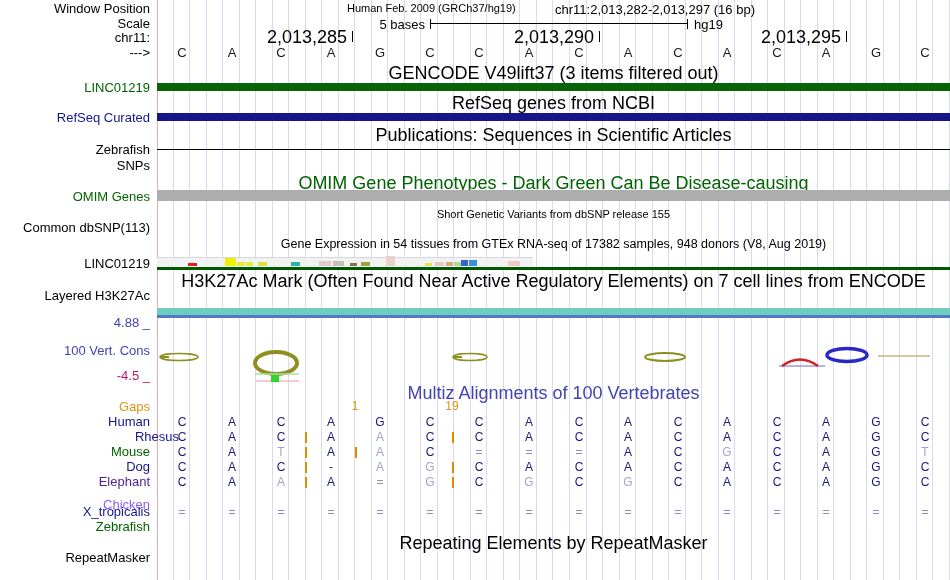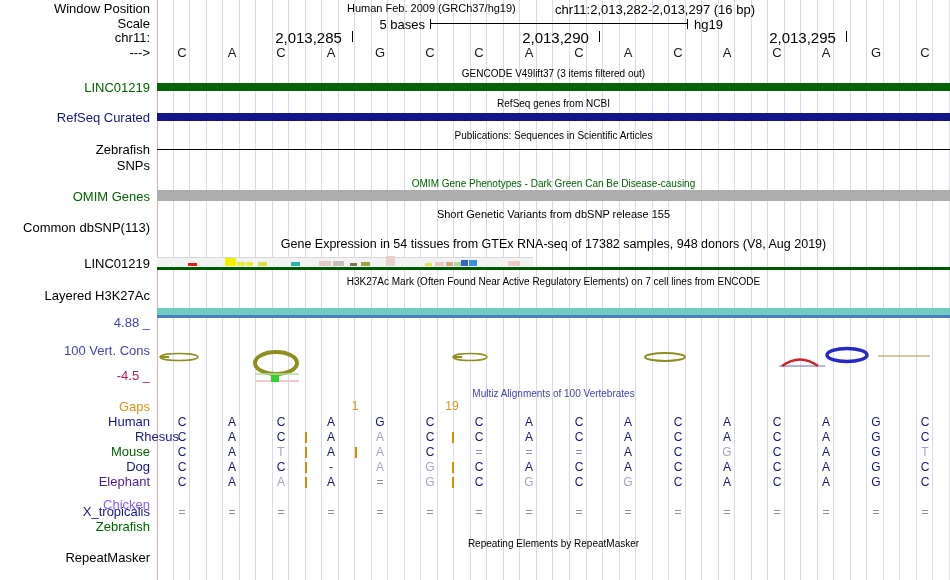--- a/index.html
+++ b/index.html
@@ -2,36 +2,36 @@
 <html><head>
 <meta charset="utf-8">
 <style>
   html,body{margin:0;padding:0;background:#fff;}
   .browser{position:relative;width:950px;height:580px;background:#fff;overflow:hidden;
            font-family:"Liberation Sans",sans-serif;font-size:12px;color:#000;}
   .grid{position:absolute;left:157px;top:0;width:793px;height:580px;
         background:repeating-linear-gradient(to right,transparent 0,transparent 15.52px,#DADAEF 15.52px,#DADAEF 16.52px);}
   .guide{position:absolute;left:157px;top:0;width:1px;height:580px;background:#F2AAAA;}
   .lbl{position:absolute;left:0;width:150px;text-align:right;white-space:nowrap;font-size:13px;line-height:14px;}
-  .ctr{position:absolute;left:157px;width:793px;text-align:center;white-space:nowrap;font-size:10px;line-height:13px;}
+  .ctr{position:absolute;left:157px;width:793px;text-align:center;white-space:nowrap;font-size:18px;line-height:13px;}
   .abs{position:absolute;white-space:nowrap;}
   .green{color:#006400}
   .navy{color:#15158A}
   .blue{color:#4343B3}
   .dred{color:#be185d}
   .orange{color:#DE9414}
   .bar{position:absolute;left:157px;width:793px;}
   .cellrow{position:absolute;left:157px;width:793px;height:14px;}
   .cell{position:absolute;top:0;text-align:center;font-size:12px;line-height:14px;}
   .cell.base{font-size:13px;color:#1A1A1A;}
   .cell.norm{color:#16167C;}
   .cell.dim{color:#A3A3CF;}
   .cell.eq{color:#8A8ABB;}
   .tickmark{position:absolute;width:1px;height:11px;background:#000;}
-  .cotick-label{position:absolute;width:83px;text-align:center;font-size:15px;line-height:13px;white-space:nowrap;}
+  .cotick-label{position:absolute;width:83px;text-align:left;font-size:18px;line-height:13px;white-space:nowrap;}
   .ins-tick{position:absolute;width:2px;height:11px;background:#E08A00;}
   .gapnum{position:absolute;transform:translateX(-50%);color:#DE9414;font-size:12px;line-height:13px;}
   .gtex-tick{position:absolute;}
   .scale-bracket{position:absolute;left:430px;top:19px;width:256px;height:10px;
                  border-left:1px solid #000;border-right:1px solid #000;}
   .scale-line{position:absolute;left:430px;top:23px;width:257px;height:1px;background:#000;}
 </style>
 </head>
 <body>
 

